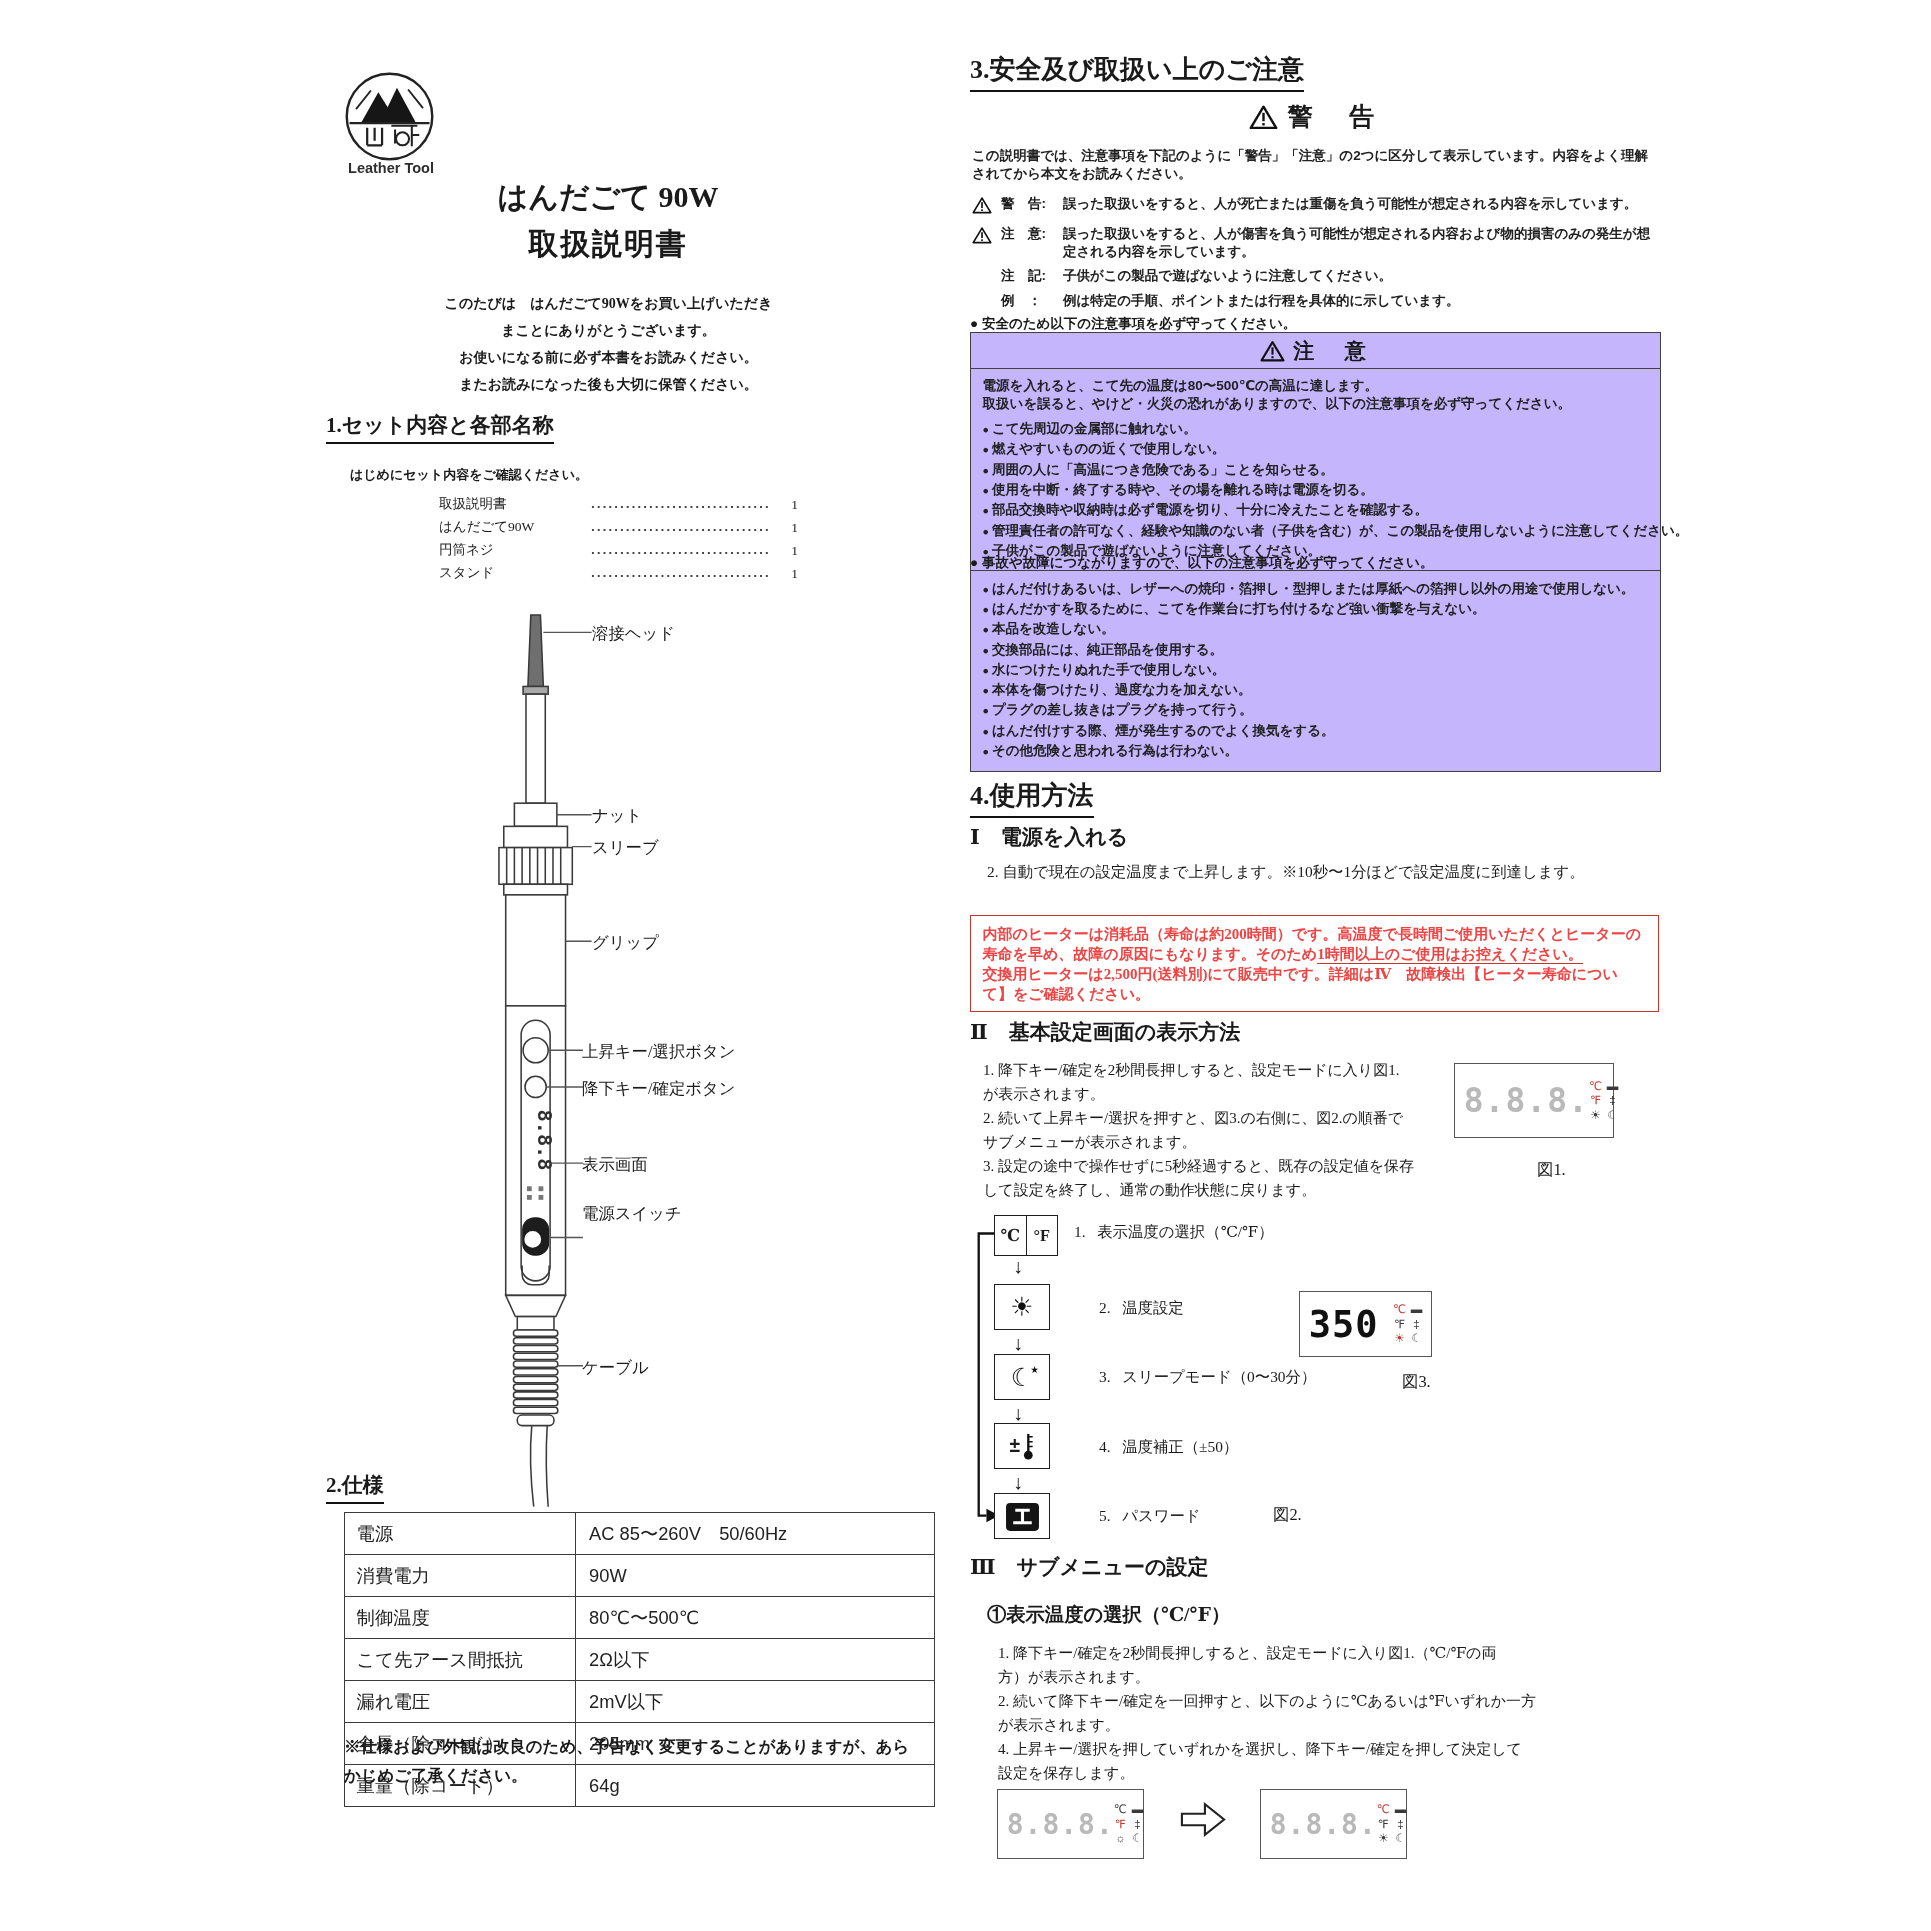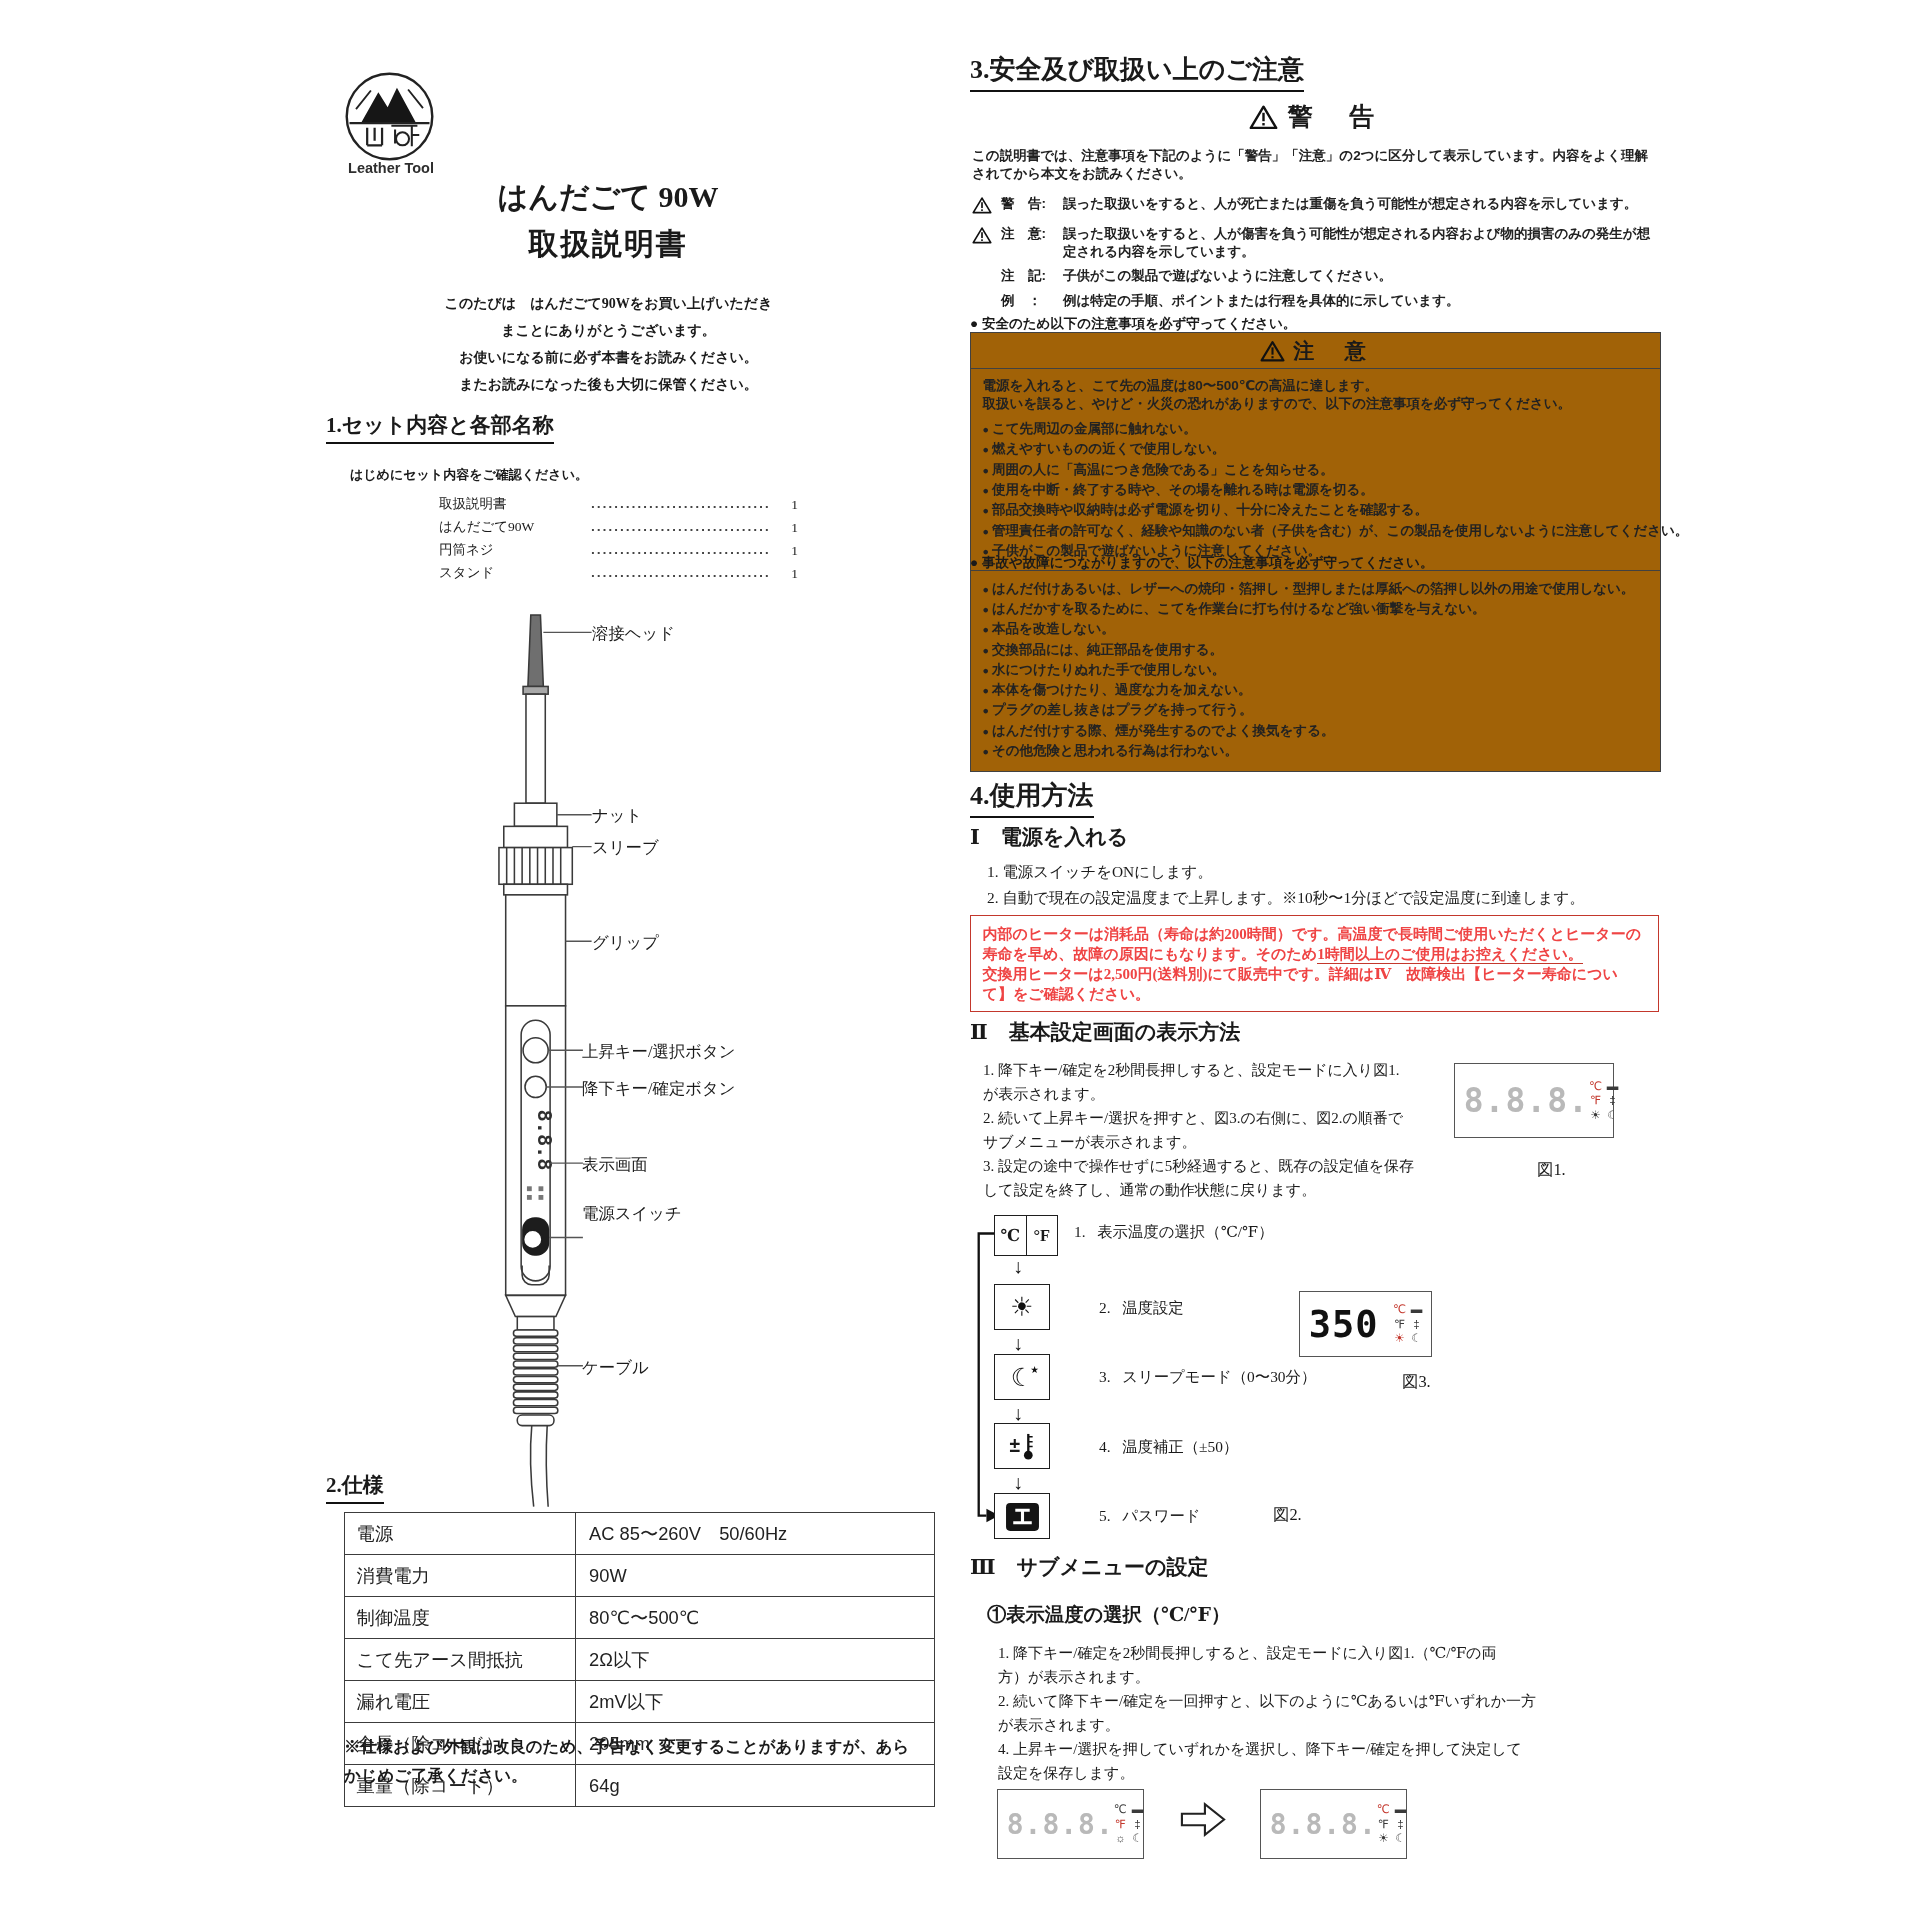--- a/index.html
+++ b/index.html
@@ -36,21 +36,21 @@
   
   .banner{position:absolute;left:970px;top:100px;width:689px;display:flex;justify-content:center;align-items:center;gap:9.7px;}
   .banner .btxt{font-family:"Liberation Serif","DejaVu Serif",serif;font-weight:bold;font-size:25px;letter-spacing:5.8px;}
   .para{position:absolute;left:972px;top:147px;width:689px;font-size:13.5px;line-height:18.3px;font-weight:bold;color:#222;}
   .defs{position:absolute;left:972px;top:195px;width:689px;}
   .defrow{display:flex;margin-bottom:6.8px;}
   .dicon{width:29px;flex:0 0 29px;padding-top:1px;}
   .dterm{flex:0 0 62px;font-weight:bold;font-size:13.5px;white-space:nowrap;}
   .ddesc{flex:1;font-size:13.5px;line-height:17.4px;font-weight:bold;color:#222;}
   .note-line{position:absolute;left:970px;font-weight:bold;font-size:13.5px;}
-  .cbox{position:absolute;left:970px;width:689px;border:1.9px solid #414141;background:#a16207;}
+  .cbox{position:absolute;left:970px;width:689px;border:1.9px solid #414141;background:#c4b5fd;}
   .cbox-h{display:flex;justify-content:center;align-items:center;gap:7.7px;height:35px;border-bottom:1.9px solid #414141;}
   .cbox-h span{font-family:"Liberation Serif","DejaVu Serif",serif;font-weight:bold;font-size:21px;letter-spacing:4.8px;}
   .cbox-b{padding:7.7px 11.6px 9.7px 11.6px;}
   .cintro{font-size:13.5px;line-height:18.3px;font-weight:bold;color:#222;}
   .bullet{font-size:13.5px;line-height:19.3px;font-weight:bold;color:#222;white-space:nowrap;}
   .bullet::before{content:"● ";font-size:10.6px;}
   .step-line{font-family:"Liberation Serif","DejaVu Serif",serif;font-size:15.4px;line-height:26px;white-space:nowrap;}
   .redbox{position:absolute;left:970px;top:915px;width:689px;border:1.9px solid #c3372c;background:#fff;padding:7.7px 11.6px;box-sizing:border-box;}
   .redbox div{font-family:"Liberation Serif","DejaVu Serif",serif;font-weight:bold;font-size:15px;line-height:20px;color:#ef4444;}
   .rund{border-bottom:1.9px solid #c3372c;padding-bottom:1px;}
@@ -303,21 +303,20 @@
         <div class="bullet">プラグの差し抜きはプラグを持って行う。</div>
         <div class="bullet">はんだ付けする際、煙が発生するのでよく換気をする。</div>
         <div class="bullet">その他危険と思われる行為は行わない。</div>
       </div>
   </div>
 
   <div class="sec-h" style="left:970px;top:778px;"><span>4.使用方法</span></div>
 
   <div class="subh" style="left:970px;top:823px;">Ⅰ　電源を入れる</div>
   <div class="abs" style="left:987px;top:859px;">
-      <div class="step-line">1. 電源スイッチをONにします。</div>
       <div class="step-line">2. 自動で現在の設定温度まで上昇します。※10秒〜1分ほどで設定温度に到達します。</div>
     </div>
 
   <div class="redbox">
     <div><span>内部のヒーターは消耗品（寿命は約200時間）です。高温度で長時間ご使用いただくとヒーターの寿命を早め、故障の原因にもなります。そのため</span><span class="rund">1時間以上のご使用はお控えください。</span></div>
     <div>交換用ヒーターは2,500円(送料別)にて販売中です。詳細はⅣ　故障検出【ヒーター寿命について】をご確認ください。</div>
   </div>
 
   <div class="subh" style="left:970px;top:1018px;">Ⅱ　基本設定画面の表示方法</div>
   <div class="steps2" style="left:983px;top:1058px;width:473px;">

